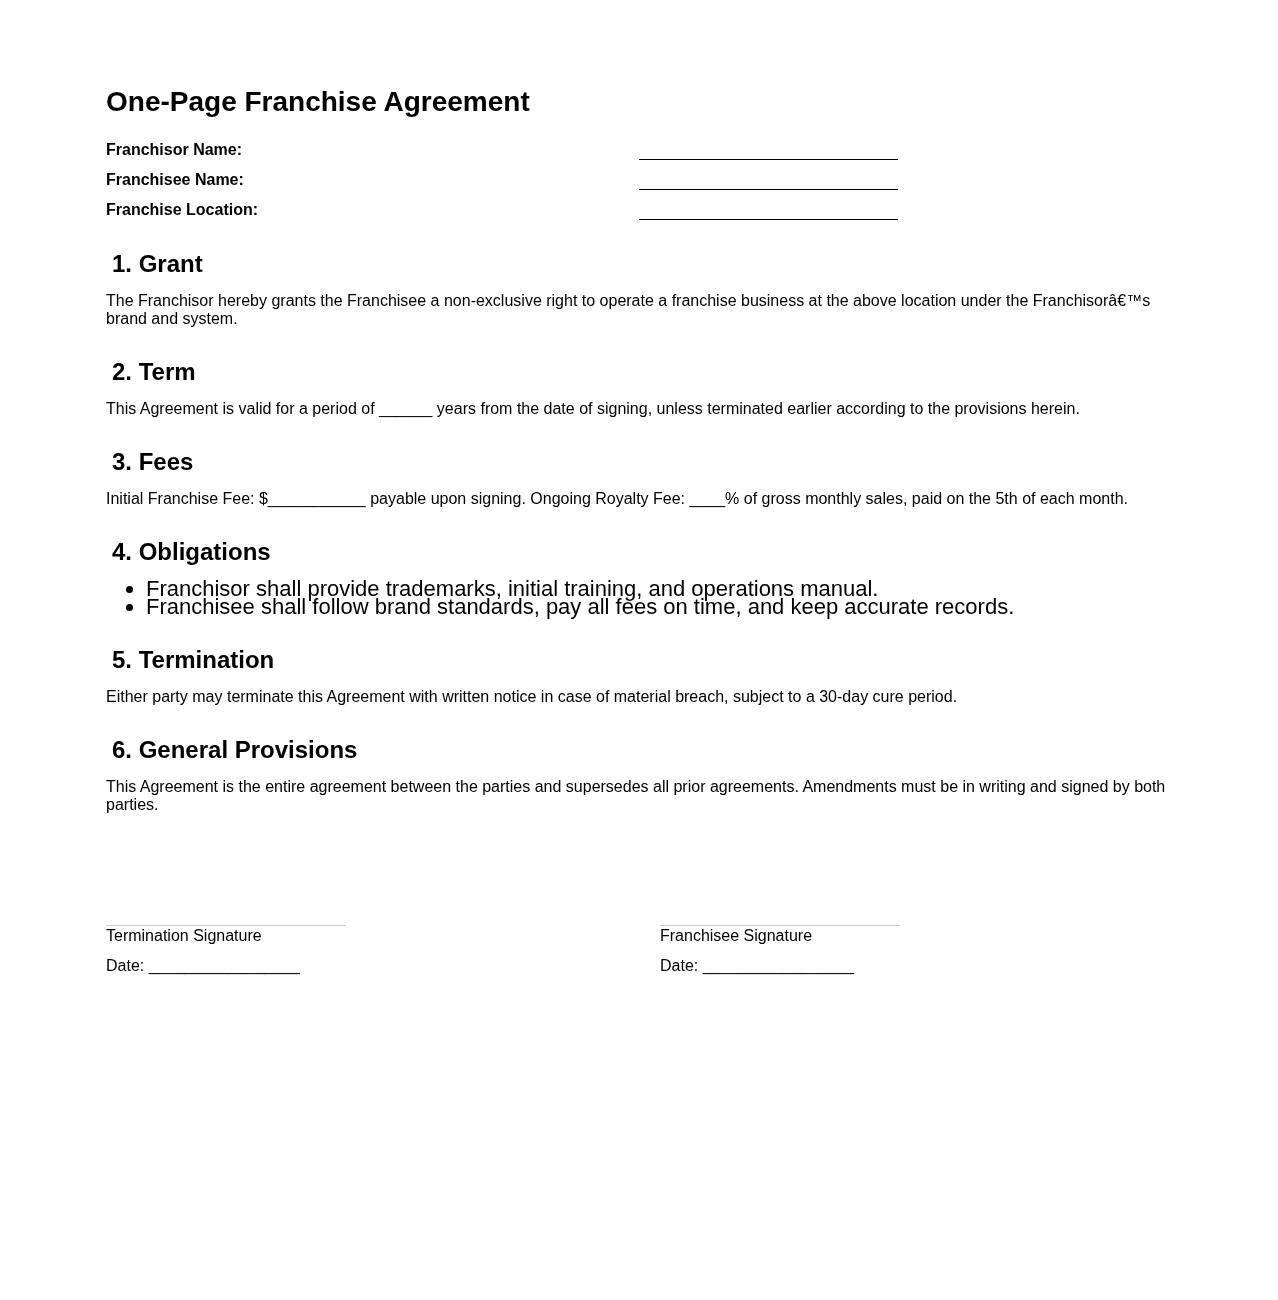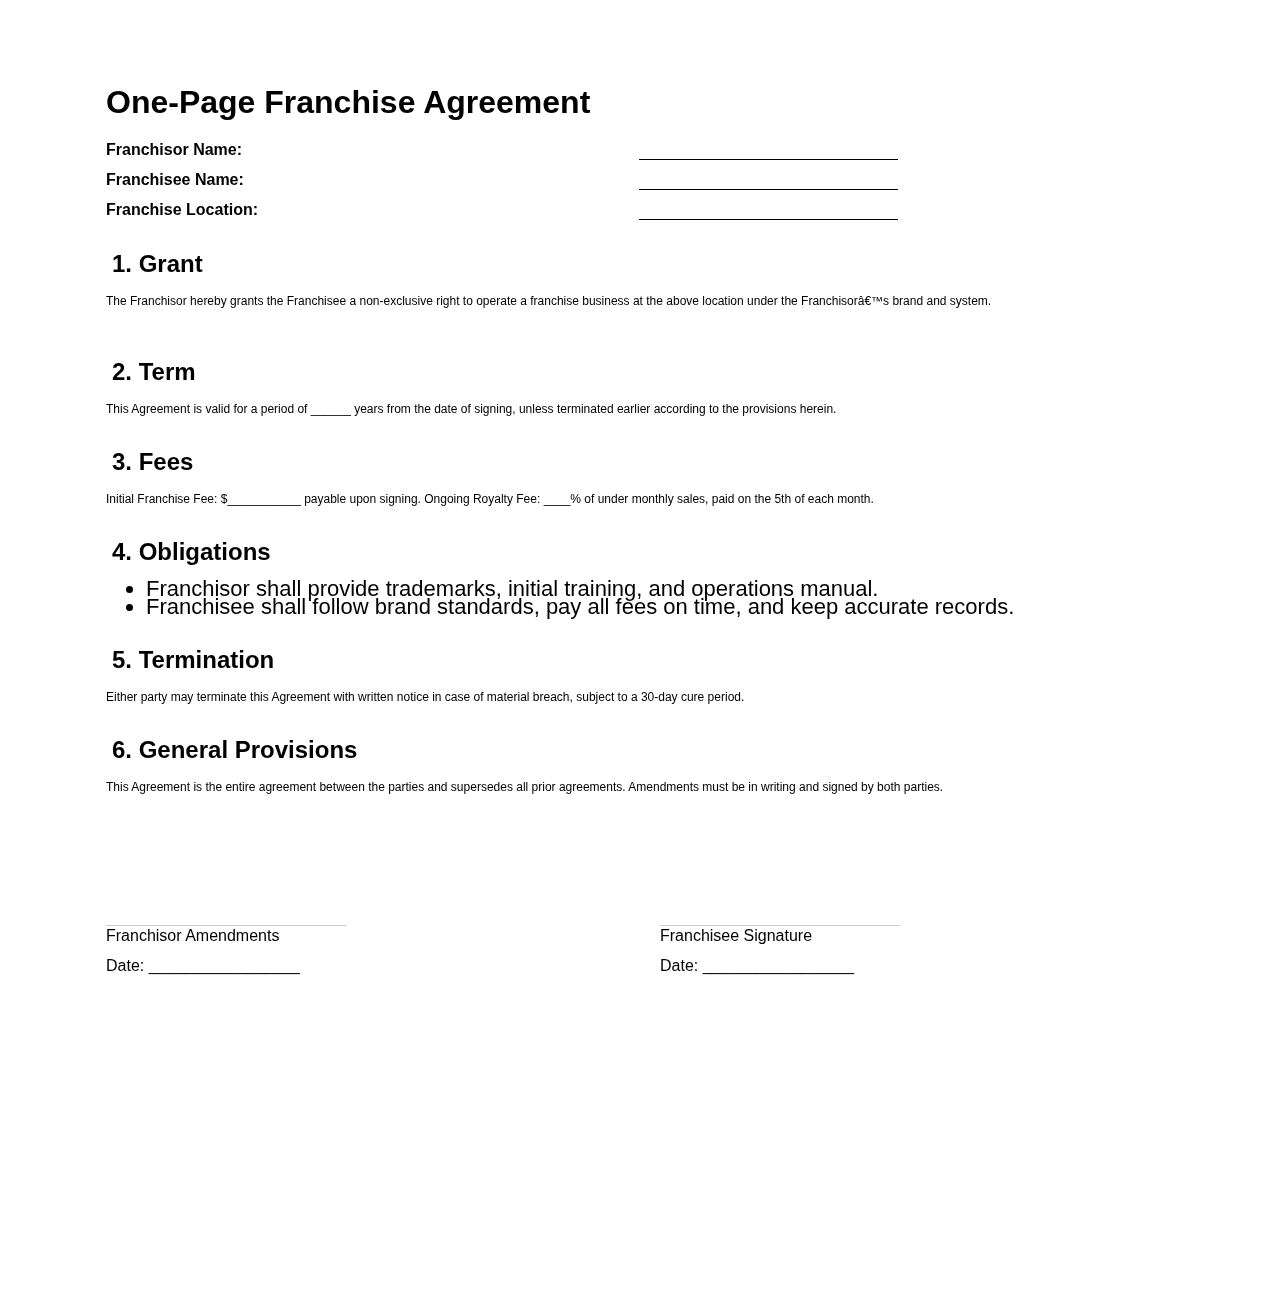--- a/index.html
+++ b/index.html
@@ -5,38 +5,38 @@
   html, body { margin: 0; padding: 0; background: #ffffff; }
   body {
     width: 1278px; height: 1300px; overflow: hidden;
     font-family: "Liberation Sans", sans-serif;
     color: #000;
     font-size: 16px;
   }
   .page { position: relative; padding: 0 106px; }
   h1 {
     position: absolute; left: 106px; top: 82px; margin: 0;
-    font-size: 32px; font-weight: bold; line-height: 40px;
+    font-size: 28px; font-weight: bold; line-height: 40px;
   }
   .field-row {
     position: absolute; left: 106px; width: 792px; height: 22px;
     font-weight: bold; font-size: 16px;
   }
   .field-row .label { position: absolute; left: 0; top: 0; }
   .field-row .line {
     position: absolute; left: 533px; top: 18px; width: 259px; height: 1px;
     background: #000;
   }
   h2 {
     position: absolute; left: 106px; margin: 6px;
     font-size: 24px; font-weight: bold; line-height: 30px;
   }
   p.sec {
     position: absolute; left: 106px; width: 1066px; margin: 0;
-    font-size: 12px; line-height: 18px;
+    font-size: 16px; line-height: 18px;
   }
   ul.sec {
     position: absolute; left: 106px; margin: 0; padding-left: 40px;
     font-size: 22px; line-height: 18px;
   }
   ul.sec li { margin: 0; }
   .sig-block { position: absolute; top: 925px; width: 240px; font-size: 16px; }
   .sig-line { height: 1px; background: #cccccc; width: 240px; }
   .sig-label { margin-top: 1px; line-height: 18px; }
   .sig-date { margin-top: 12px; line-height: 18px; }
@@ -60,37 +60,37 @@
     <span class="line"></span>
   </div>
 
   <h2 style="top:243px">1. Grant</h2>
   <p class="sec" style="top:292px">The Franchisor hereby grants the Franchisee a non-exclusive right to operate a franchise business at the above location under the Franchisorâ€™s brand and system.</p>
 
   <h2 style="top:351px">2. Term</h2>
   <p class="sec" style="top:400px">This Agreement is valid for a period of ______ years from the date of signing, unless terminated earlier according to the provisions herein.</p>
 
   <h2 style="top:441px">3. Fees</h2>
-  <p class="sec" style="top:490px">Initial Franchise Fee: $___________ payable upon signing. Ongoing Royalty Fee: ____% of under monthly sales, paid on the 5th of each month.</p>
+  <p class="sec" style="top:490px">Initial Franchise Fee: $___________ payable upon signing. Ongoing Royalty Fee: ____% of gross monthly sales, paid on the 5th of each month.</p>
 
   <h2 style="top:531px">4. Obligations</h2>
   <ul class="sec" style="top:580px">
     <li>Franchisor shall provide trademarks, initial training, and operations manual.</li>
     <li>Franchisee shall follow brand standards, pay all fees on time, and keep accurate records.</li>
   </ul>
 
   <h2 style="top:639px">5. Termination</h2>
   <p class="sec" style="top:688px">Either party may terminate this Agreement with written notice in case of material breach, subject to a 30-day cure period.</p>
 
   <h2 style="top:729px">6. General Provisions</h2>
   <p class="sec" style="top:778px">This Agreement is the entire agreement between the parties and supersedes all prior agreements. Amendments must be in writing and signed by both parties.</p>
 
   <div class="sig-block" style="left:106px">
     <div class="sig-line"></div>
-    <div class="sig-label">Franchisor Amendments</div>
+    <div class="sig-label">Termination Signature</div>
     <div class="sig-date">Date: _________________</div>
   </div>
 
   <div class="sig-block" style="left:660px">
     <div class="sig-line"></div>
     <div class="sig-label">Franchisee Signature</div>
     <div class="sig-date">Date: _________________</div>
   </div>
 </div>
 

